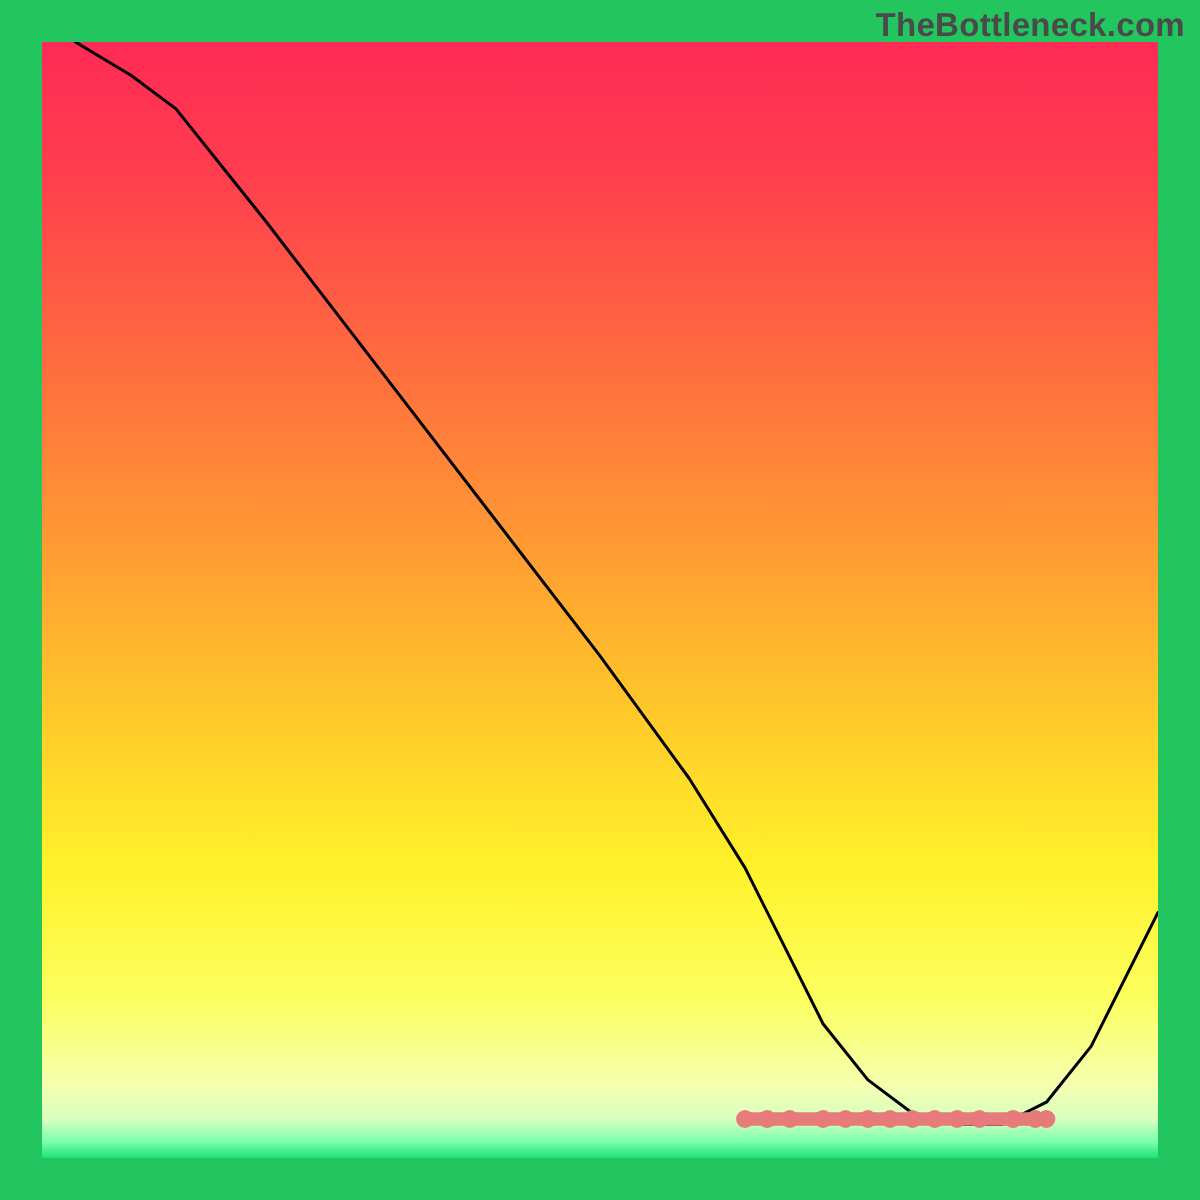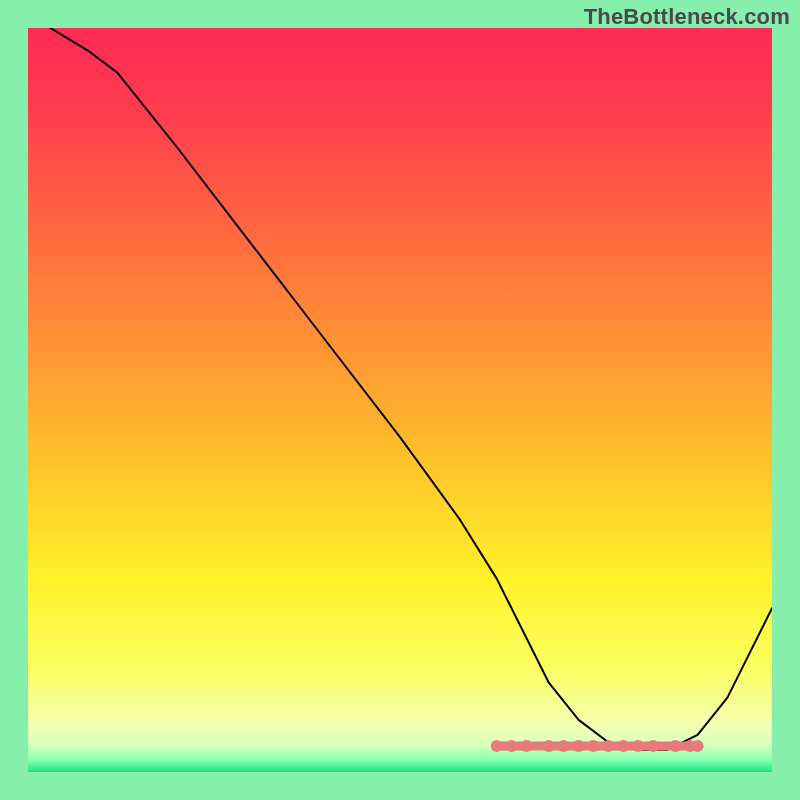--- a/index.html
+++ b/index.html
@@ -10,21 +10,21 @@
     background: #000;
     overflow: hidden;
     font-family: Arial, Helvetica, sans-serif;
   }
   .frame {
     position: absolute;
     left: 0;
     top: 0;
     width: 800px;
     height: 800px;
-    background: #86efac;
+    background: #22c55e;
   }
   .plot {
     position: absolute;
     left: 28px;
     top: 28px;
     width: 744px;
     height: 744px;
     overflow: hidden;
   }
   .watermark {

